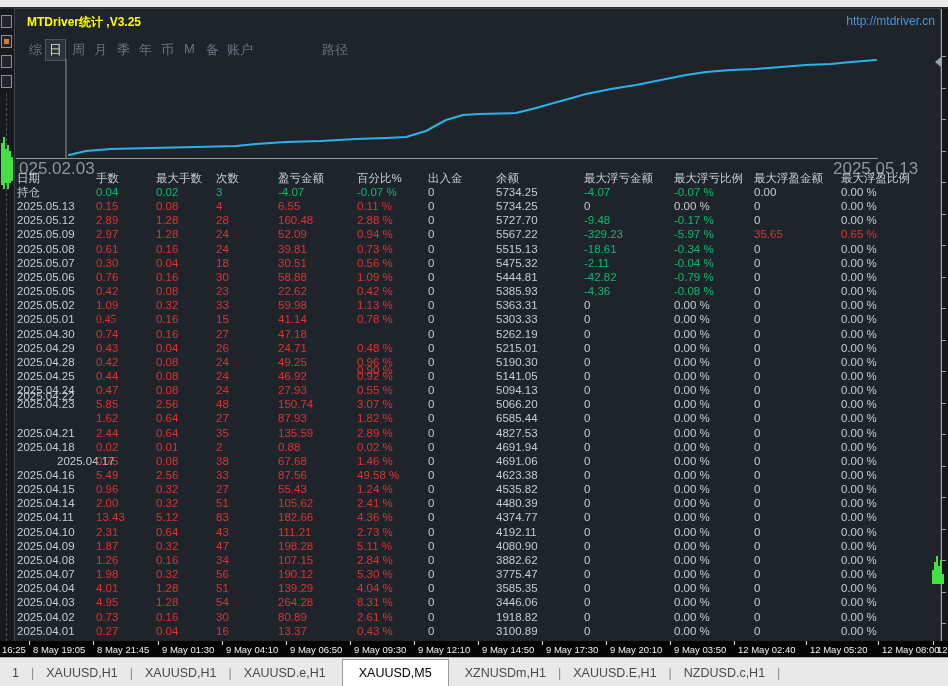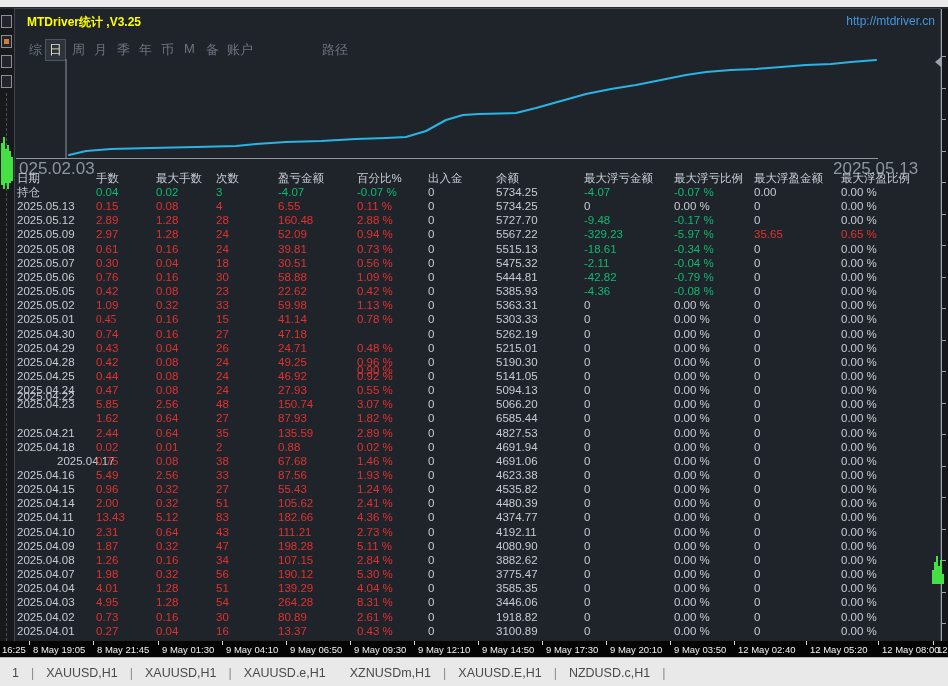--- a/index.html
+++ b/index.html
@@ -384,21 +384,21 @@
         <div class="td" style="left: 659px; top: 445.85px; color: rgb(198, 204, 212);">0.00 %</div>
         <div class="td" style="left: 739px; top: 445.85px; color: rgb(198, 204, 212);">0</div>
         <div class="td" style="left: 826px; top: 445.85px; color: rgb(198, 204, 212);">0.00 %</div>
       </div>
       <div>
         <div class="td" style="left: 2px; top: 460px; color: rgb(198, 204, 212);">2025.04.16</div>
         <div class="td" style="left: 81px; top: 460px; color: rgb(224, 50, 50);">5.49</div>
         <div class="td" style="left: 141px; top: 460px; color: rgb(224, 50, 50);">2.56</div>
         <div class="td" style="left: 201px; top: 460px; color: rgb(224, 50, 50);">33</div>
         <div class="td" style="left: 263px; top: 460px; color: rgb(224, 50, 50);">87.56</div>
-        <div class="td" style="left: 342px; top: 460px; color: rgb(224, 50, 50);">1.93 %</div>
+        <div class="td" style="left: 342px; top: 460px; color: rgb(224, 50, 50);">49.58 %</div>
         <div class="td" style="left: 413px; top: 460px; color: rgb(198, 204, 212);">0</div>
         <div class="td" style="left: 481px; top: 460px; color: rgb(198, 204, 212);">4623.38</div>
         <div class="td" style="left: 569px; top: 460px; color: rgb(198, 204, 212);">0</div>
         <div class="td" style="left: 659px; top: 460px; color: rgb(198, 204, 212);">0.00 %</div>
         <div class="td" style="left: 739px; top: 460px; color: rgb(198, 204, 212);">0</div>
         <div class="td" style="left: 826px; top: 460px; color: rgb(198, 204, 212);">0.00 %</div>
       </div>
       <div>
         <div class="td" style="left: 2px; top: 474.15px; color: rgb(198, 204, 212);">2025.04.15</div>
         <div class="td" style="left: 81px; top: 474.15px; color: rgb(224, 50, 50);">0.96</div>
@@ -640,19 +640,20 @@
 </div>
 
 <div class="tab-bar" id="tab-bar">
     <span class="tab">1</span>
     <span class="tab-sep">|</span>
     <span class="tab">XAUUSD,H1</span>
     <span class="tab-sep">|</span>
     <span class="tab">XAUUSD,H1</span>
     <span class="tab-sep">|</span>
     <span class="tab">XAUUSD.e,H1</span>
+    <span class="tab active">XAUUSD,M5</span>
     <span class="tab">XZNUSDm,H1</span>
     <span class="tab-sep">|</span>
     <span class="tab">XAUUSD.E,H1</span>
     <span class="tab-sep">|</span>
     <span class="tab">NZDUSD.c,H1</span>
     <span class="tab-sep">|</span>
   </div>
 
 </body></html>

